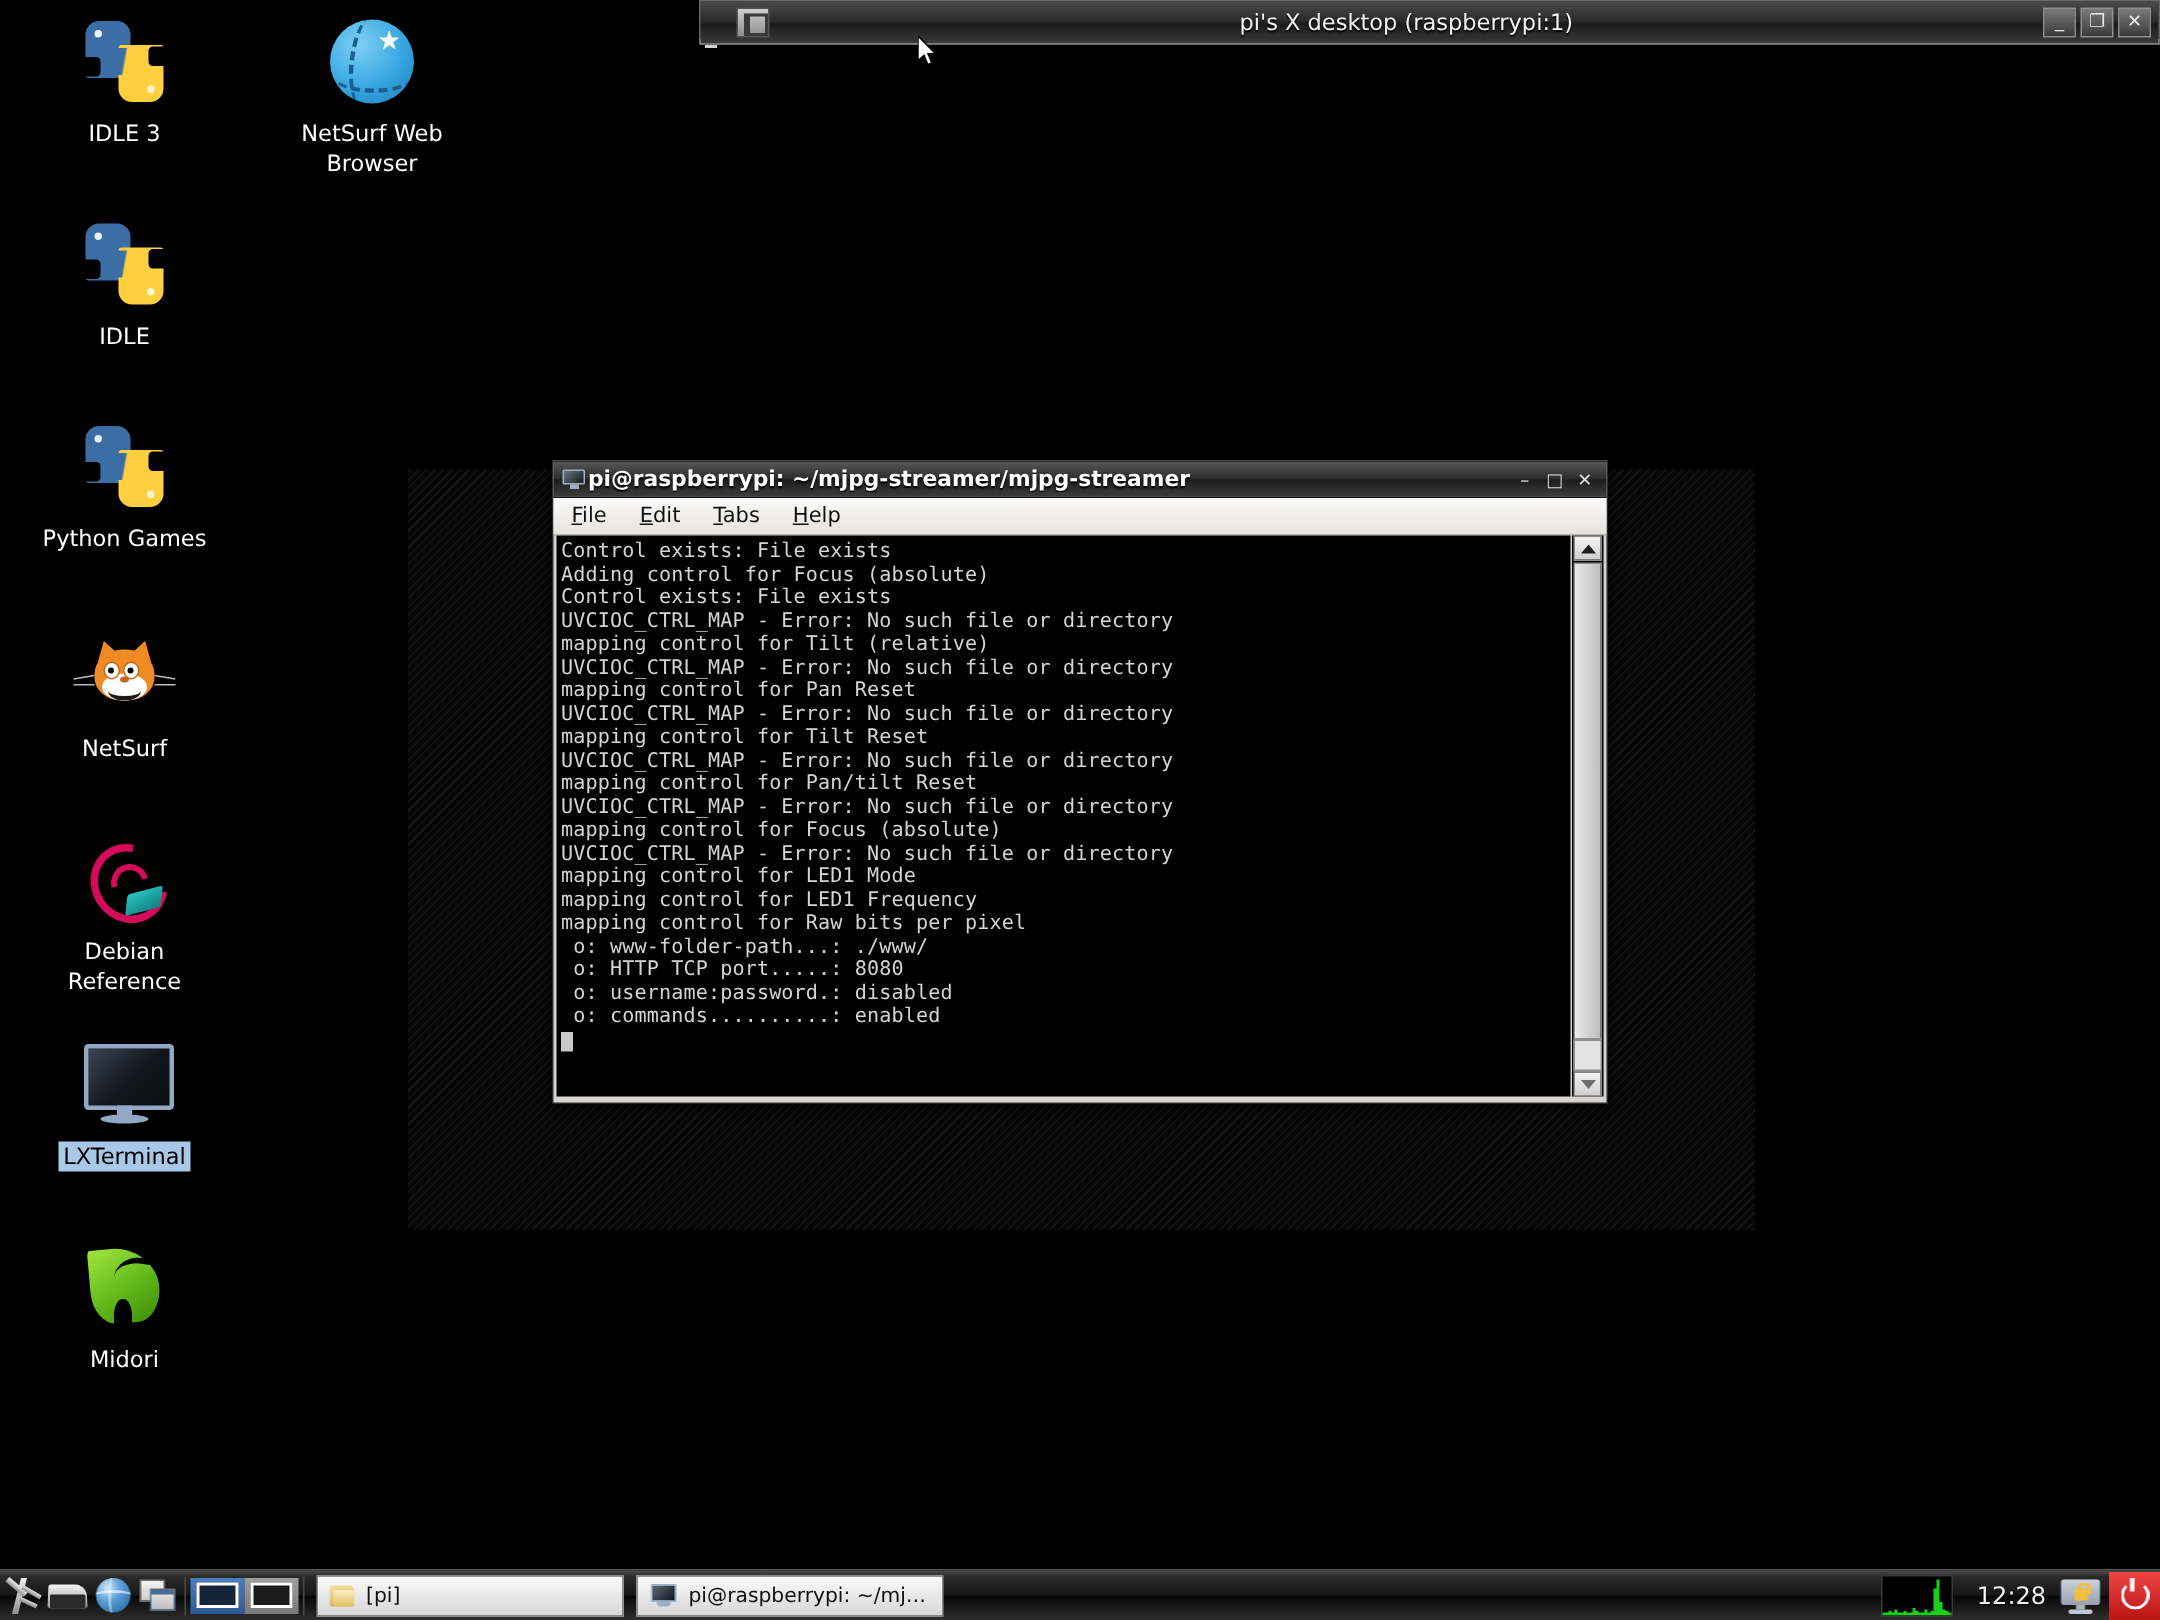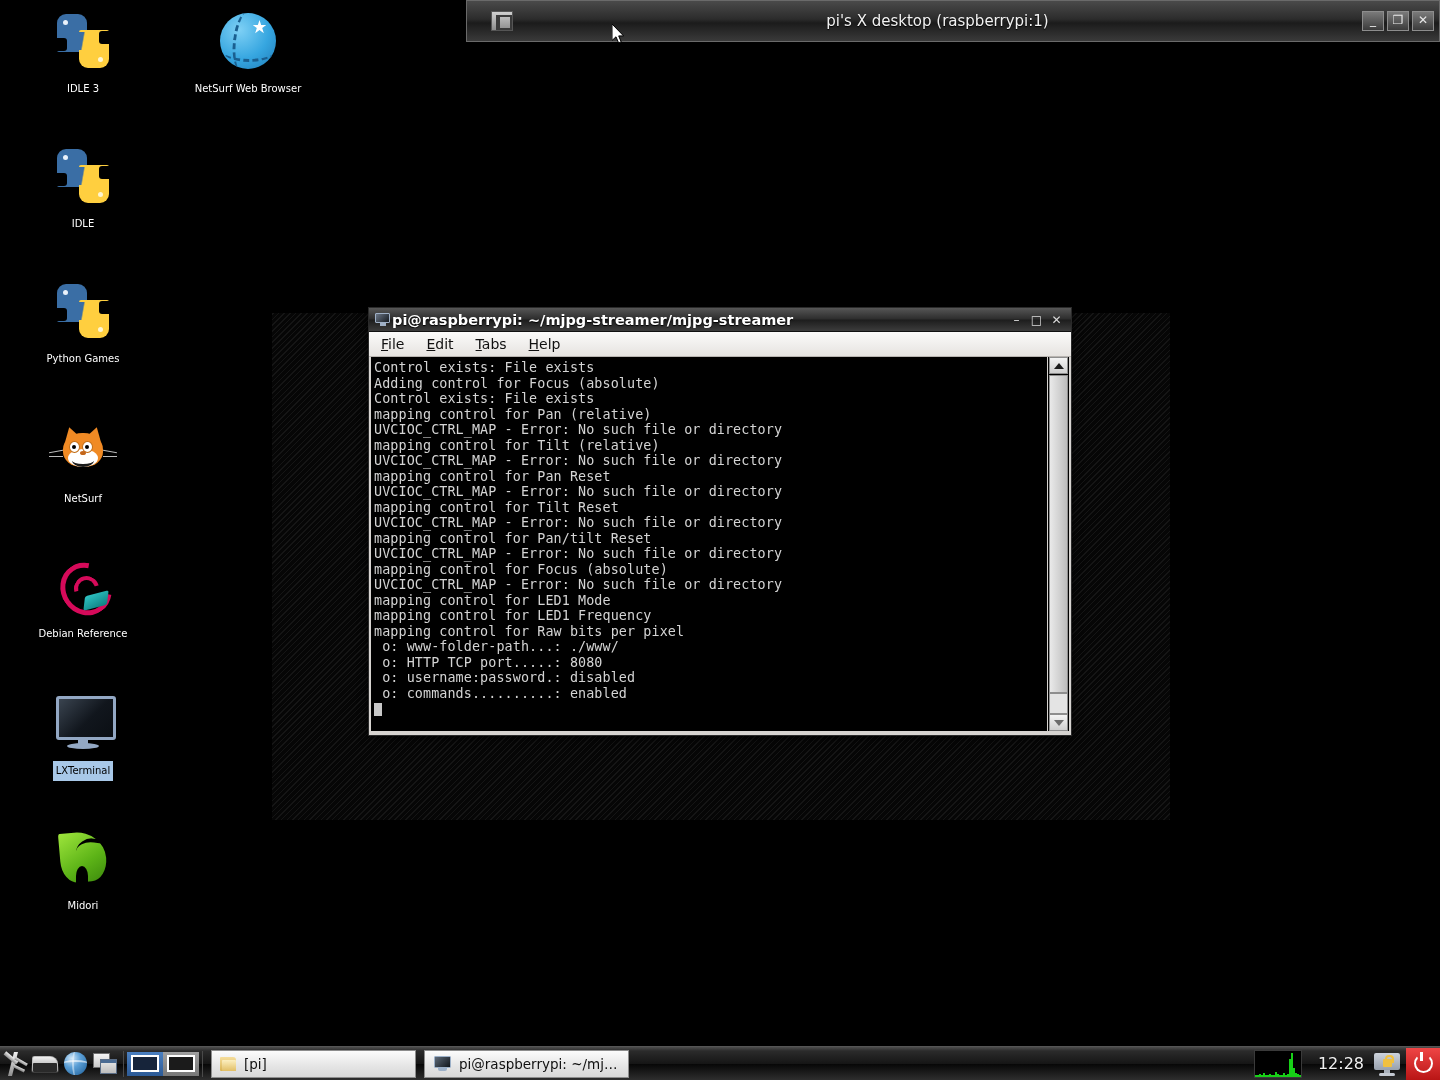--- a/index.html
+++ b/index.html
@@ -23,21 +23,21 @@
     width: 1440px; height: 1046px;
     background: #000000;
   }
 
   
   .desk-icon {
     position: absolute;
     width: 130px;
     text-align: center;
     color: #ffffff;
-    font-size: 10px;
+    font-size: 15px;
     line-height: 20px;
     font-family: "DejaVu Sans", sans-serif;
   }
   .desk-icon .glyph {
     height: 66px;
     display: flex;
     align-items: center;
     justify-content: center;
     margin-bottom: 5px;
   }
@@ -201,21 +201,21 @@
     position:absolute; left:20px; top:8px; width:24px; height:22px;
     border-top:4px solid #000; border-right:4px solid transparent;
     border-radius:60% 0 0 0;
     transform: rotate(8deg);
   }
 
   
   #xwin-titlebar {
     position: absolute;
     left: 466px; top: 0px;
-    width: 974px; height: 42px;
+    width: 974px; height: 30px;
     background: linear-gradient(180deg,#4a4a4a 0%,#2c2c2c 45%,#1b1b1b 55%,#3a3a3a 100%);
     border: 1px solid #6a6a6a;
     box-sizing: border-box;
     display: flex;
     align-items: center;
   }
   #xwin-titlebar .tb-icon {
     width: 20px; height: 18px;
     margin-left: 24px;
     background: linear-gradient(180deg,#cfcfcf,#8d8d8d);
@@ -676,21 +676,20 @@
       <div class="mi"><u>E</u><span>dit</span></div>
       <div class="mi"><u>T</u><span>abs</span></div>
       <div class="mi"><u>H</u><span>elp</span></div>
     </div>
 
     <div id="term-screen">
       <div id="term-lines">
           <div class="ln">Control exists: File exists</div>
           <div class="ln">Adding control for Focus (absolute)</div>
           <div class="ln">Control exists: File exists</div>
-          <div class="ln">mapping control for Pan (relative)</div>
           <div class="ln">UVCIOC_CTRL_MAP - Error: No such file or directory</div>
           <div class="ln">mapping control for Tilt (relative)</div>
           <div class="ln">UVCIOC_CTRL_MAP - Error: No such file or directory</div>
           <div class="ln">mapping control for Pan Reset</div>
           <div class="ln">UVCIOC_CTRL_MAP - Error: No such file or directory</div>
           <div class="ln">mapping control for Tilt Reset</div>
           <div class="ln">UVCIOC_CTRL_MAP - Error: No such file or directory</div>
           <div class="ln">mapping control for Pan/tilt Reset</div>
           <div class="ln">UVCIOC_CTRL_MAP - Error: No such file or directory</div>
           <div class="ln">mapping control for Focus (absolute)</div>

